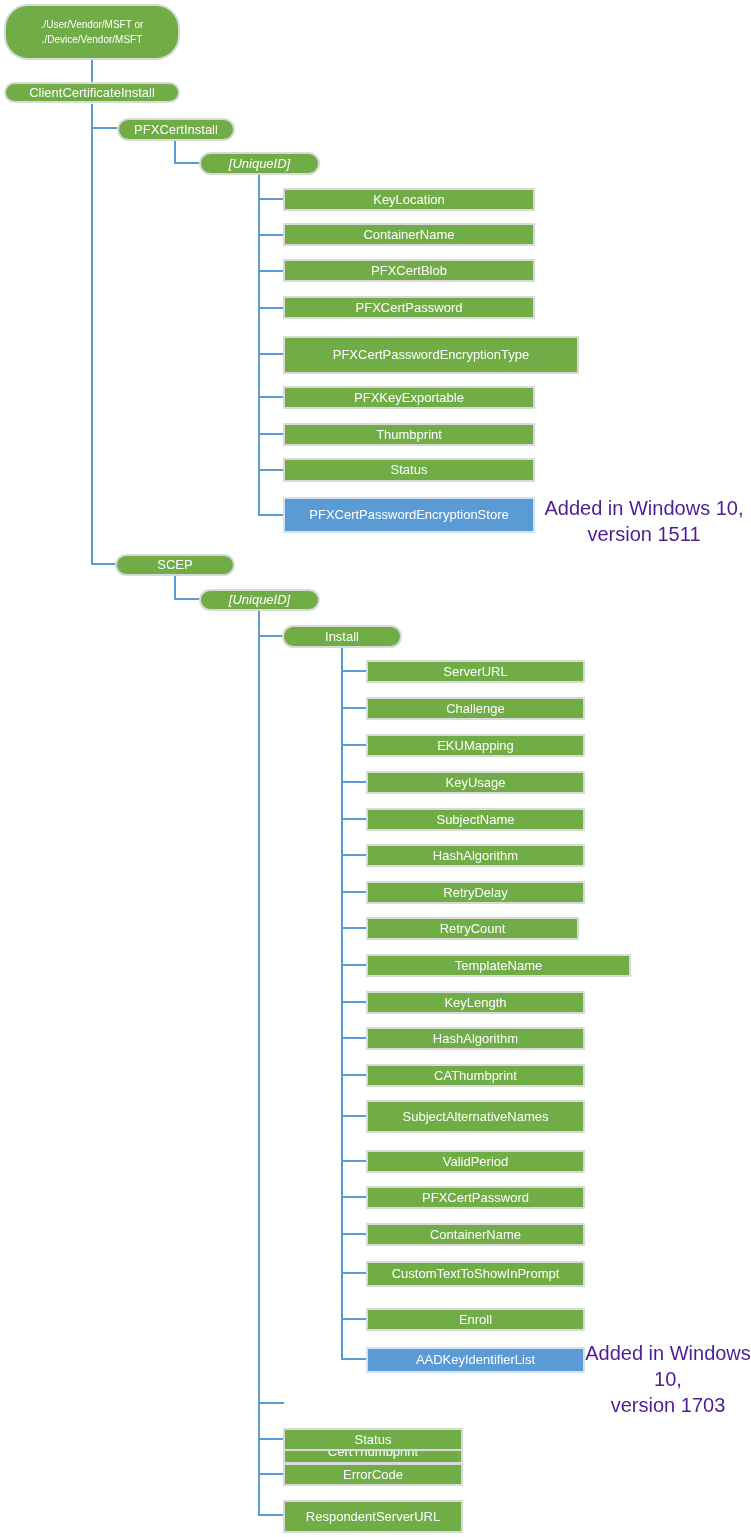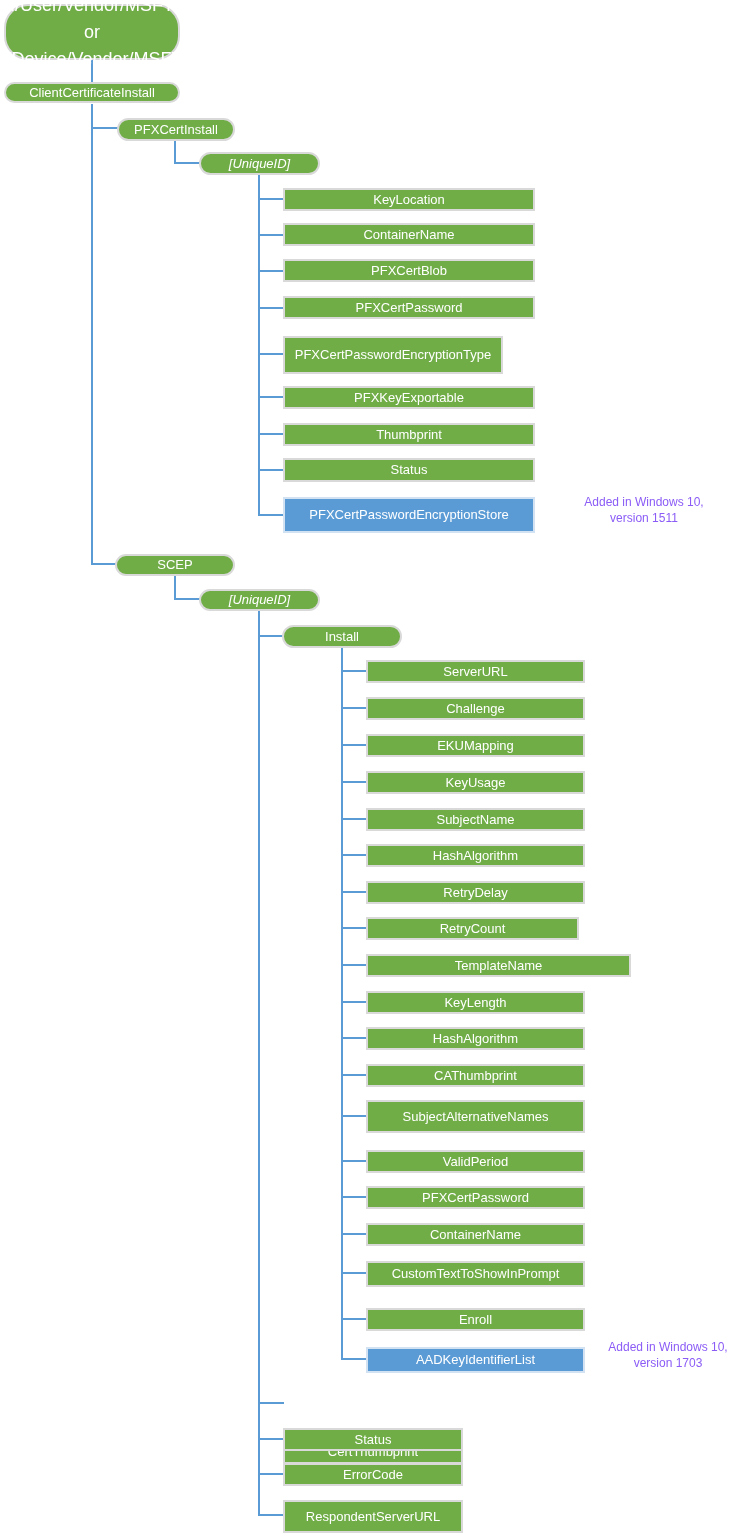--- a/index.html
+++ b/index.html
@@ -19,31 +19,31 @@
     justify-content: center;
     color: #ffffff;
     font-size: 13px;
     line-height: 1.2;
     text-align: center;
     background: var(--green, #70AD47);
     border: 2px solid #d9d9d9;
     white-space: pre-line;
   }
   .pill { border-radius: 13px; }
-  .root-pill { border-radius: 24px; font-size: 18px; line-height: 1.5; }
+  .root-pill { border-radius: 24px; font-size: 10px; line-height: 1.5; }
   .rect { border-radius: 0; }
   .blue { background: var(--blue, #5B9BD5); border-color: #d3e2f2; }
   .italic { font-style: italic; }
   .vline, .hline { position: absolute; background: var(--connector, #5B9BD5); }
   .vline { width: 2px; }
   .hline { height: 2px; }
   .note {
     position: absolute;
-    color: #8b5cf6;
-    font-size: 12px;
+    color: #4c1d95;
+    font-size: 20px;
     line-height: 1.3;
     text-align: center;
     white-space: pre-line;
   }
 </style>
 </head>
 <body>
 
 <div class="canvas">
 
@@ -98,21 +98,21 @@
   <div class="node pill" style="left:4px;top:82px;width:176px;height:21px">ClientCertificateInstall</div>
 
   <div class="node pill" style="left:117px;top:118px;width:118px;height:23px">PFXCertInstall</div>
 
   <div class="node pill italic" style="left:199px;top:152px;width:121px;height:23px">[UniqueID]</div>
 
   <div class="node rect" style="left:283px;top:188px;width:252px;height:23px">KeyLocation</div>
   <div class="node rect" style="left:283px;top:223px;width:252px;height:23px">ContainerName</div>
   <div class="node rect" style="left:283px;top:259px;width:252px;height:23px">PFXCertBlob</div>
   <div class="node rect" style="left:283px;top:296px;width:252px;height:23px">PFXCertPassword</div>
-  <div class="node rect" style="left:283px;top:336px;width:220px;height:38px">PFXCertPasswordEncryptionType</div>
+  <div class="node rect" style="left:283px;top:336px;width:296px;height:38px">PFXCertPasswordEncryptionType</div>
   <div class="node rect" style="left:283px;top:386px;width:252px;height:23px">PFXKeyExportable</div>
   <div class="node rect" style="left:283px;top:423px;width:252px;height:23px">Thumbprint</div>
   <div class="node rect" style="left:283px;top:458px;width:252px;height:24px">Status</div>
   <div class="node rect blue" style="left:283px;top:497px;width:252px;height:36px">PFXCertPasswordEncryptionStore</div>
 
   <div class="note" style="left:538px;top:495px;width:212px">Added in Windows 10,
 version 1511</div>
 
   <div class="node pill" style="left:115px;top:554px;width:120px;height:22px">SCEP</div>
 

